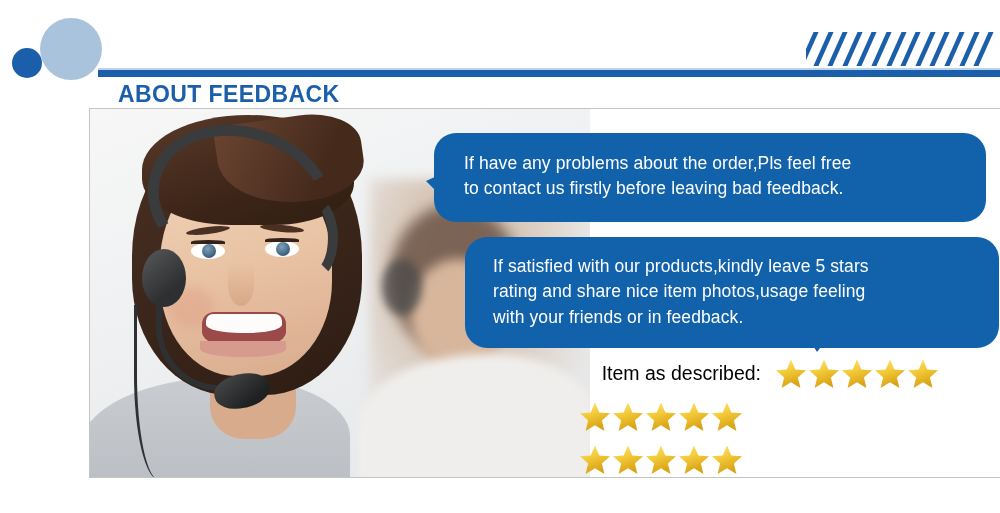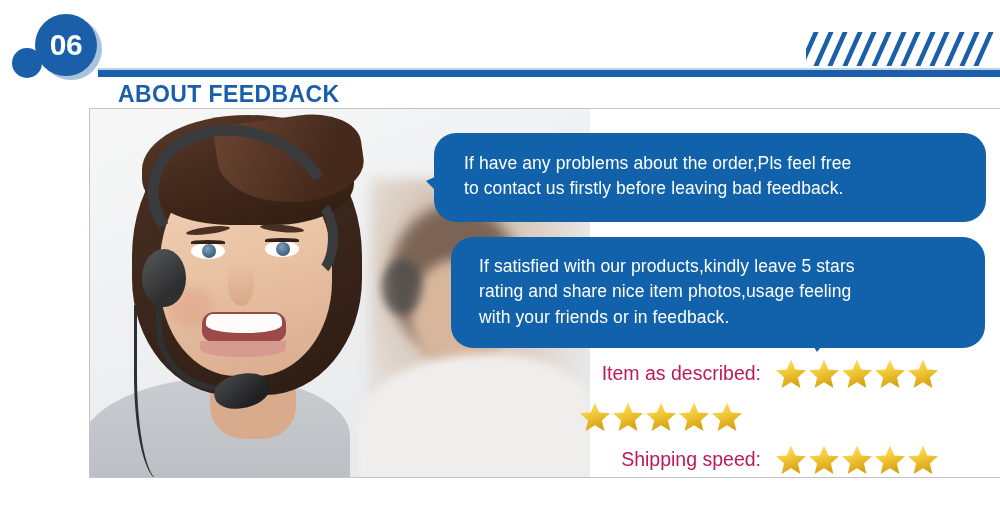--- a/index.html
+++ b/index.html
@@ -343,21 +343,21 @@
   .tail-1 {
     position: absolute;
     left: 336px; top: 62px;
     width: 0; height: 0;
     border-style: solid;
     border-width: 10px 22px 22px 0;
     border-color: transparent #1262ab transparent transparent;
   }
 
   .bubble-2 {
-    left: 361px; top: 128px;
+    left: 375px; top: 128px;
     width: 534px;
     padding: 17px 22px 18px 28px;
   }
   .tail-2 {
     position: absolute;
     left: 711px; top: 217px;
     width: 0; height: 0;
     border-style: solid;
     border-width: 26px 20px 0 16px;
     border-color: #1262ab transparent transparent transparent;
@@ -372,44 +372,41 @@
   .rating-row {
     display: flex;
     align-items: center;
     height: 41px;
     margin-bottom: 2px;
   }
   .rating-label {
     width: 196px;
     text-align: right;
     font-size: 19.5px;
-    color: #be185d;
+    color: #000000;
     padding-right: 14px;
     white-space: nowrap;
     font-family: "Liberation Sans", sans-serif;
   }
   .stars {
     display: flex;
     gap: 1px;
   }
   .star {
     width: 32px; height: 31px;
     display: block;
   }
 </style>
 </head>
 <body>
 
 <div class="header">
 
   <div class="badge-dot"></div>
   <div class="badge-shadow"></div>
-  <div class="badge-circle">
-    <span class="badge-number">06</span>
-  </div>
 
   <div class="section-title">ABOUT FEEDBACK</div>
 
   <div class="rule-thin"></div>
   <div class="rule-thick"></div>
 
   <div class="stripes" id="stripes">
       <div class="slash" style="left: 0px;"></div>
       <div class="slash" style="left: 14.6px;"></div>
       <div class="slash" style="left: 29.2px;"></div>
@@ -584,21 +581,20 @@
                 <stop offset="0%" stop-color="#fbe77a"></stop>
                 <stop offset="45%" stop-color="#f4cc3c"></stop>
                 <stop offset="100%" stop-color="#d8a214"></stop>
               </linearGradient>
             </defs>
             <path d="M16 1.5 L20.3 11.4 L31 12.3 L22.9 19.4 L25.4 30 L16 24.3 L6.6 30 L9.1 19.4 L1 12.3 L11.7 11.4 Z" fill="url(#g1_4)"></path>
           </svg>
         </div>
       </div>
       <div class="rating-row">
-        <div class="rating-label">Shipping speed:</div>
         <div class="stars">
           <svg class="star" viewBox="0 0 32 31">
             <defs>
               <linearGradient id="g2_0" x1="0" y1="0" x2="0.35" y2="1">
                 <stop offset="0%" stop-color="#fbe77a"></stop>
                 <stop offset="45%" stop-color="#f4cc3c"></stop>
                 <stop offset="100%" stop-color="#d8a214"></stop>
               </linearGradient>
             </defs>
             <path d="M16 1.5 L20.3 11.4 L31 12.3 L22.9 19.4 L25.4 30 L16 24.3 L6.6 30 L9.1 19.4 L1 12.3 L11.7 11.4 Z" fill="url(#g2_0)"></path>

